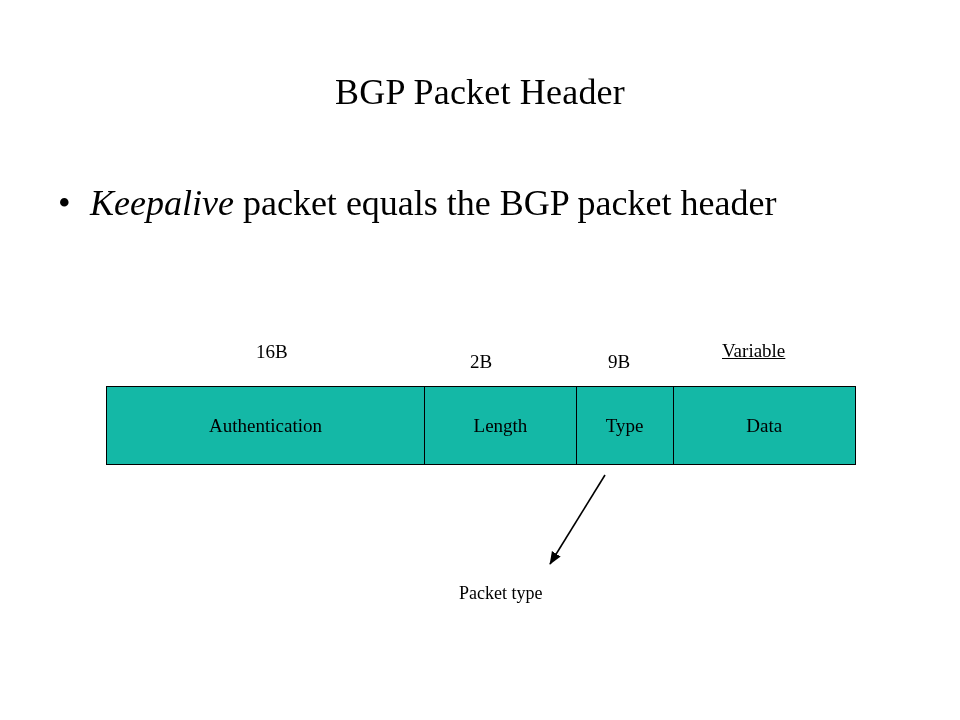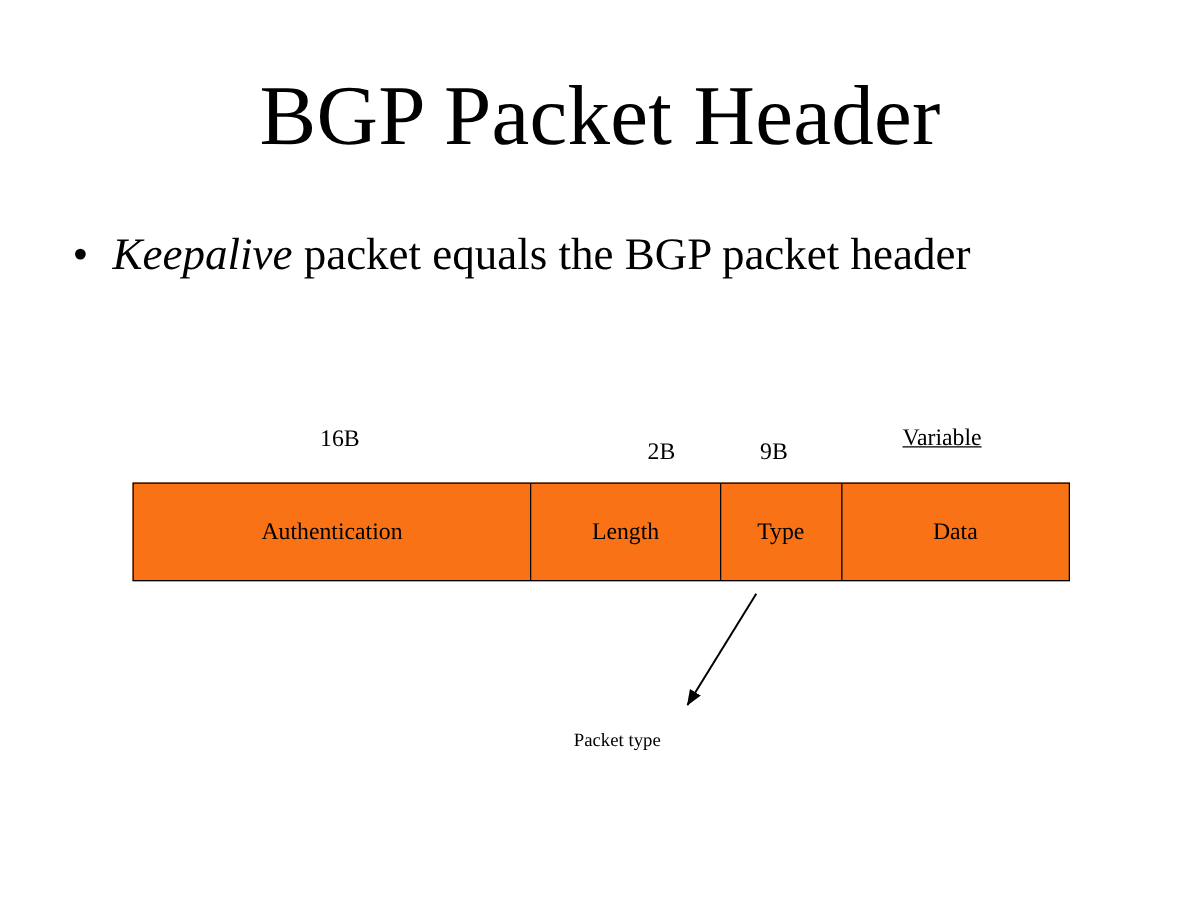--- a/index.html
+++ b/index.html
@@ -17,21 +17,21 @@
     color: #000000;
   }
 
   
   #slide-title {
     position: absolute;
     left: 0;
     top: 62px;
     width: 960px;
     text-align: center;
-    font-size: 68px;
+    font-size: 36px;
     line-height: 60px;
     font-weight: normal;
     letter-spacing: 0.2px;
     white-space: nowrap;
   }
 
   
   #bullet-block {
     position: absolute;
     left: 48px;
@@ -64,33 +64,33 @@
     height: 720px;
   }
 
   .size-label {
     position: absolute;
     font-size: 19px;
     line-height: 22px;
     white-space: nowrap;
   }
   #size-16b   { left: 256px; top: 329px; }
-  #size-2b    { left: 470px; top: 339px; margin-left: 48px; }
+  #size-2b    { left: 470px; top: 339px; }
   #size-1b    { left: 608px; top: 339px; }
   #size-var   { left: 722px; top: 328px; text-decoration: underline; }
 
   #packet-box {
     position: absolute;
     left: 106px;
     top: 374px;
     width: 750px;
     height: 79px;
     box-sizing: border-box;
     border: 1.6px solid #000000;
-    background: #f97316;
+    background: #14b8a6;
     display: flex;
     flex-direction: row;
   }
   .packet-field {
     position: relative;
     display: flex;
     align-items: center;
     justify-content: center;
     font-size: 19px;
     line-height: 22px;
@@ -112,21 +112,21 @@
     top: 455px;
     width: 120px;
     height: 120px;
     overflow: visible;
   }
 
   #callout-label {
     position: absolute;
     left: 459px;
     top: 570px;
-    font-size: 15px;
+    font-size: 18px;
     line-height: 22px;
     white-space: nowrap;
   }
 </style>
 </head>
 <body>
 
 <div id="slide">
 
   <div id="slide-title">BGP Packet Header</div>

